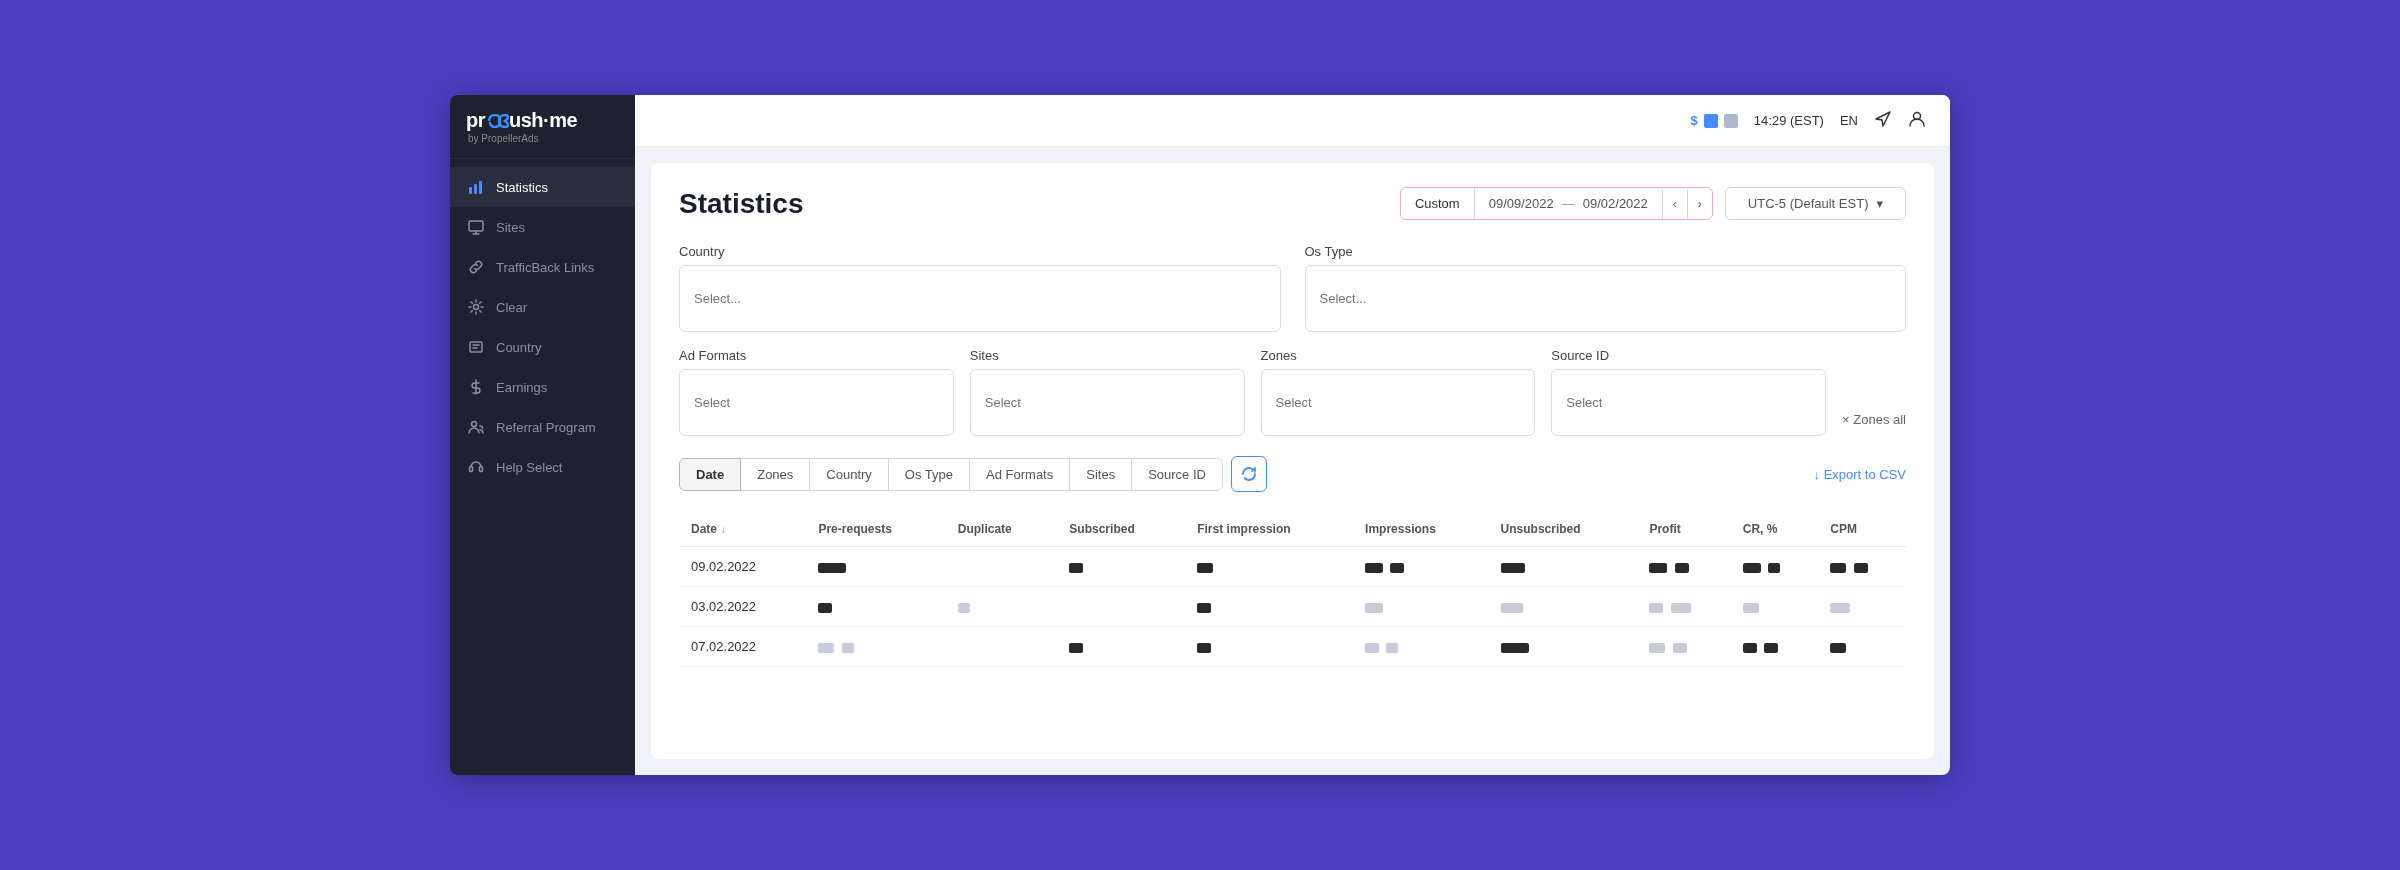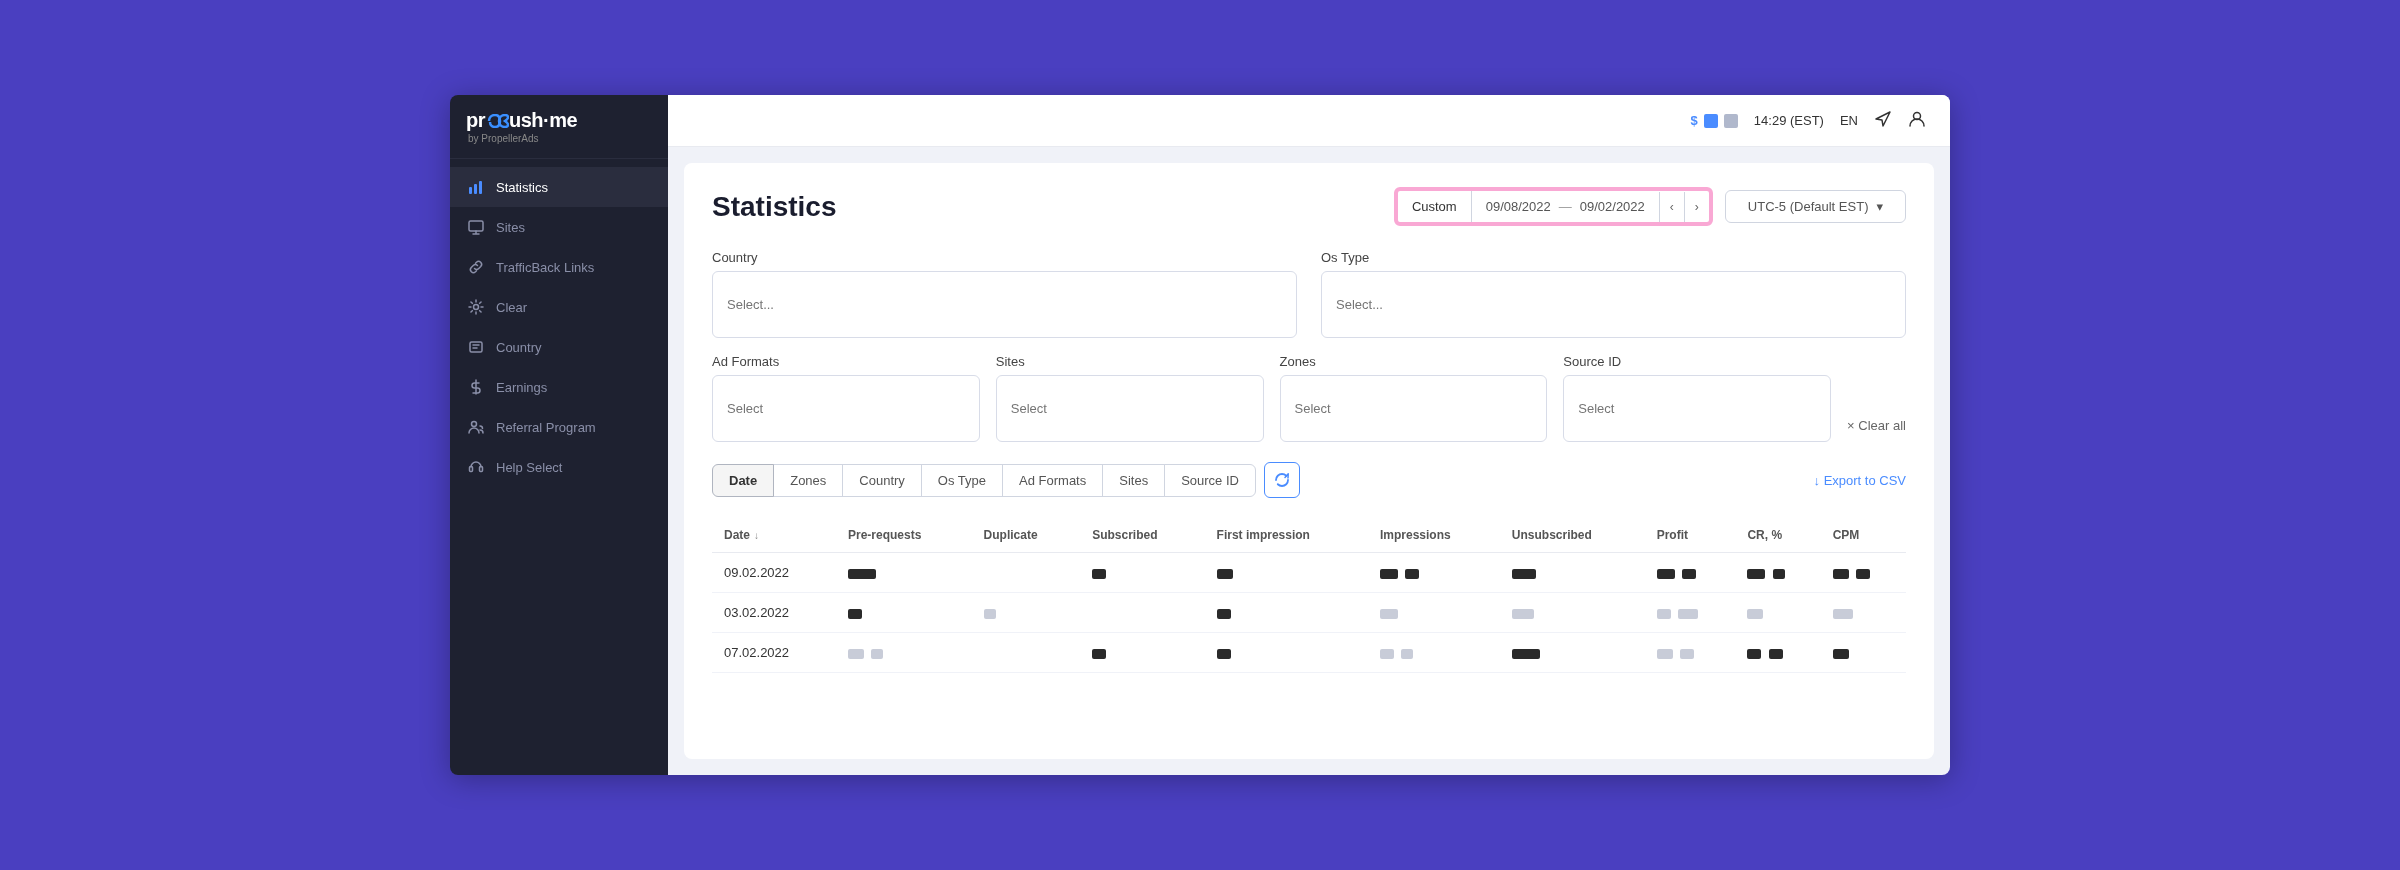--- a/index.html
+++ b/index.html
@@ -15,21 +15,21 @@
     .app-container {
       width: 1500px;
       height: 680px;
       display: flex;
       border-radius: 8px;
       overflow: hidden;
       box-shadow: 0 4px 30px rgba(0,0,0,0.3);
     }
     
     .sidebar {
-      width: 218px;
+      width: 185px;
       background: #1e2130;
       display: flex;
       flex-direction: column;
       flex-shrink: 0;
     }
     .sidebar-logo {
       padding: 14px 16px;
       border-bottom: 1px solid #2a2d3e;
       display: flex;
       flex-direction: column;
@@ -162,21 +162,21 @@
       color: #1a1d2e;
     }
     .header-controls {
       display: flex;
       align-items: center;
       gap: 12px;
     }
     .date-picker {
       display: flex;
       align-items: center;
-      border: 4px solid #f9a8d4;
+      border: 1px solid #f9a8d4;
       border-radius: 6px;
       overflow: hidden;
       background: #fff;
     }
     .date-custom {
       padding: 8px 14px;
       font-size: 13px;
       color: #333;
       border-right: 1px solid #d0d5e0;
     }
@@ -483,21 +483,21 @@
     </div>
 
     <div class="content">
 
       <div class="page-header">
         <h1 class="page-title">Statistics</h1>
         <div class="header-controls">
           <div class="date-picker">
             <span class="date-custom">Custom</span>
             <div class="date-range">
-              <span>09/08/2022</span>
+              <span>09/09/2022</span>
               <span class="date-dash">—</span>
               <span>09/02/2022</span>
             </div>
             <div class="date-nav">
               <div class="date-nav-btn">‹</div>
               <div class="date-nav-btn">›</div>
             </div>
           </div>
           <div class="timezone-select">
             <span>UTC-5 (Default EST)</span>
@@ -528,21 +528,21 @@
         </div>
         <div class="filter-group">
           <label class="filter-label">Zones</label>
           <input class="filter-select" type="text" placeholder="Select" style="">
         </div>
         <div class="filter-group">
           <label class="filter-label">Source ID</label>
           <input class="filter-select" type="text" placeholder="Select" style="">
         </div>
         <div>
-          <span class="clear-all-btn">× Clear all</span>
+          <span class="clear-all-btn">× Zones all</span>
         </div>
       </div>
 
       <div class="group-by-row">
         <div style="display:flex; align-items:center; gap:8px;">
           <div class="group-by-tabs">
             <button class="group-tab active">Date</button>
             <button class="group-tab">Zones</button>
             <button class="group-tab">Country</button>
             <button class="group-tab">Os Type</button>

